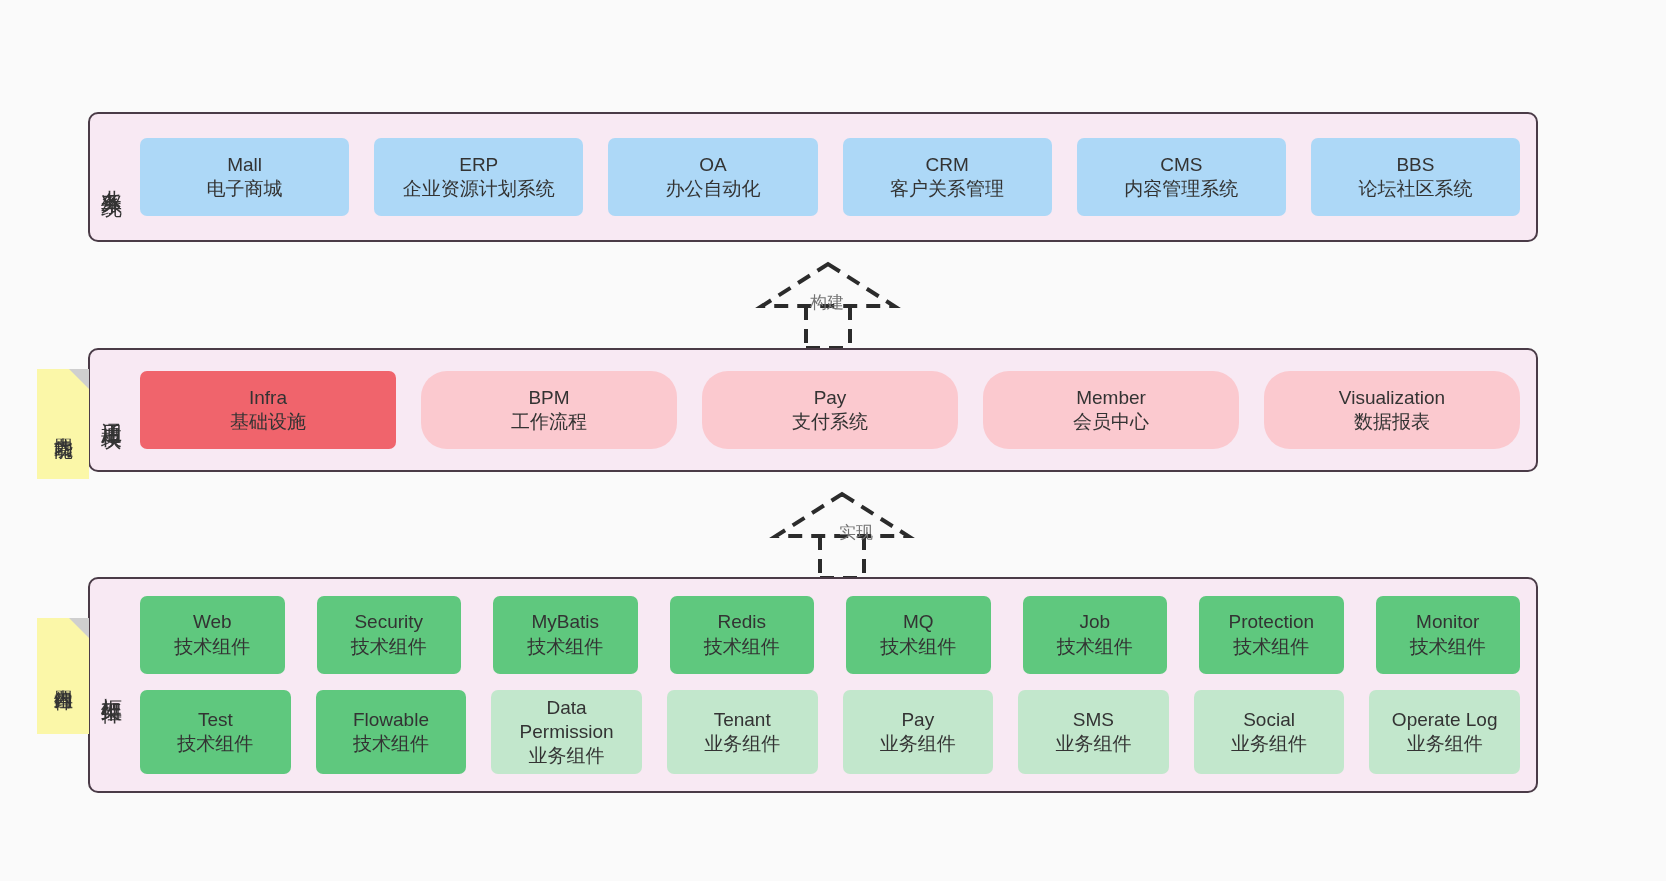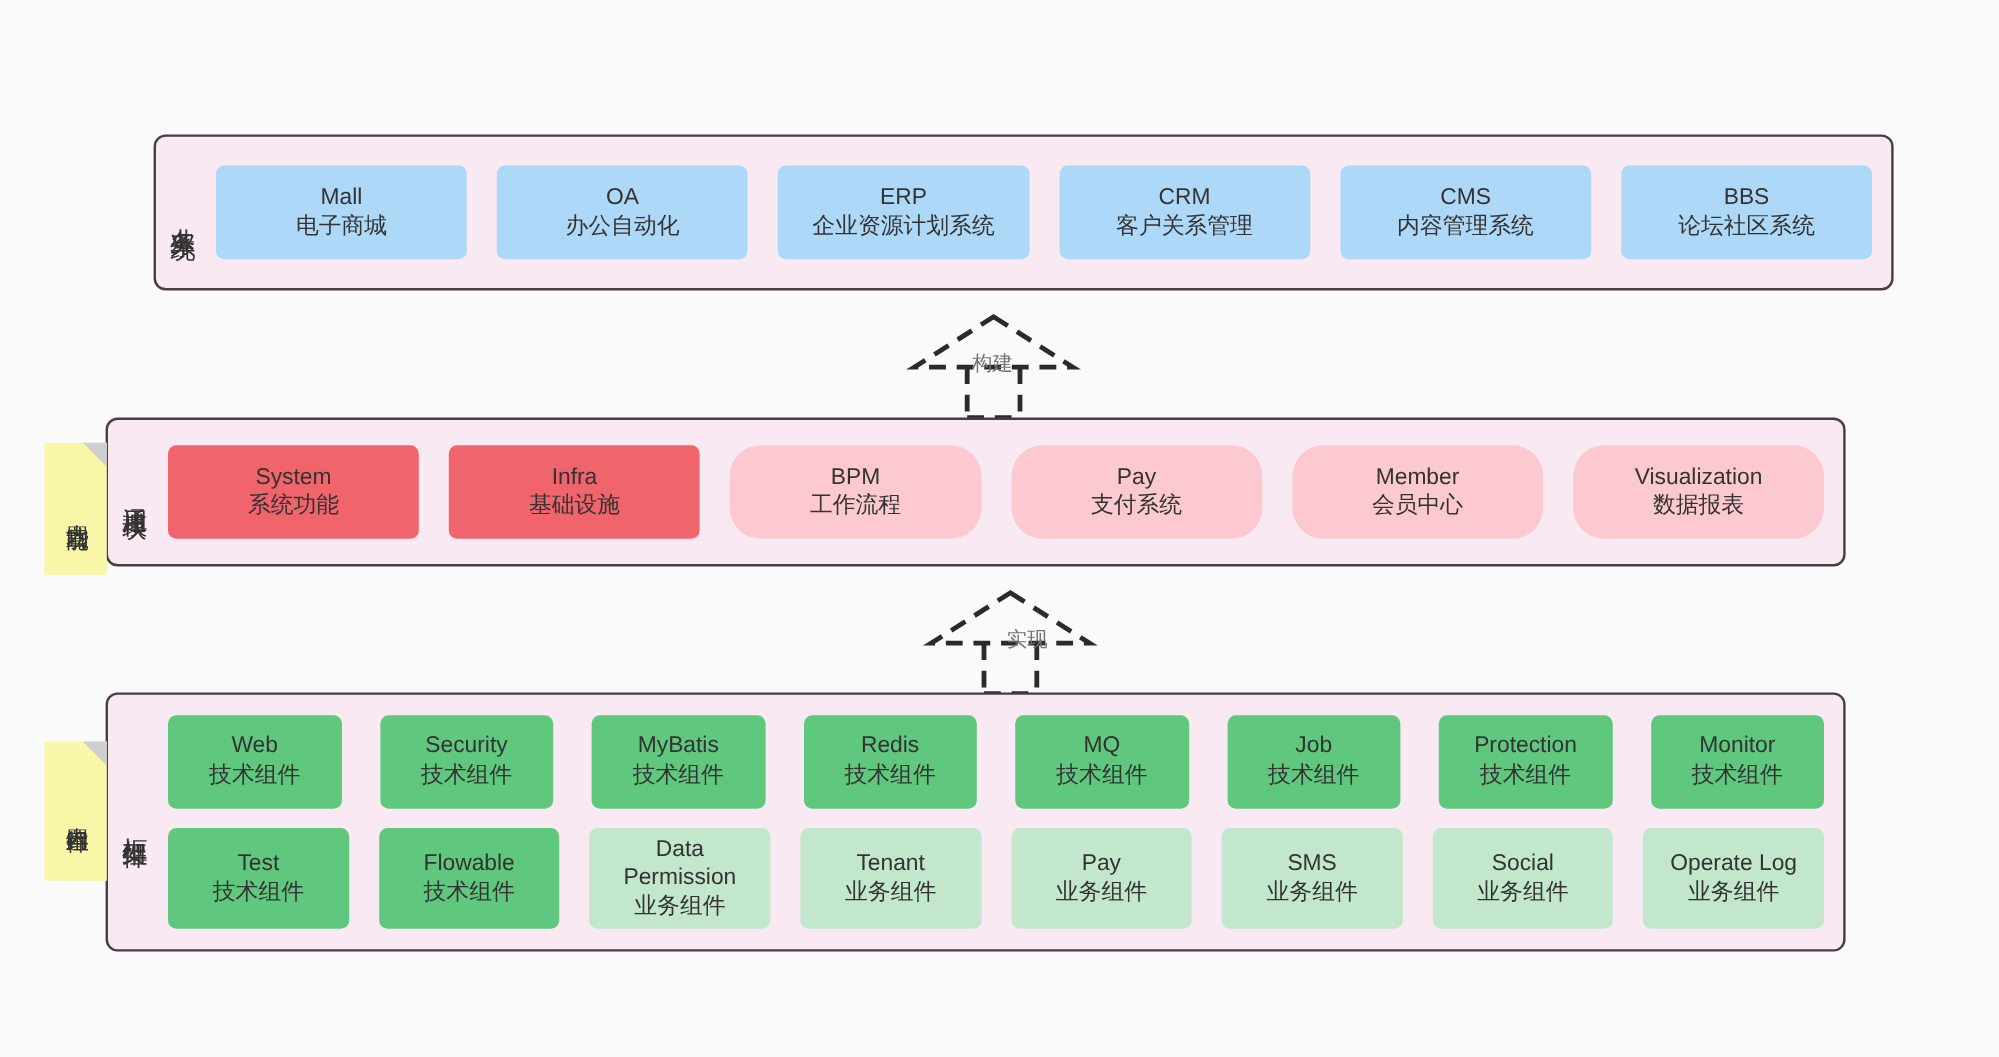--- a/index.html
+++ b/index.html
@@ -112,35 +112,35 @@
     background:transparent;
     white-space:nowrap;
     line-height:1;
   }
 </style>
 </head>
 <body>
 
 <div class="canvas">
 
-  <div class="layer" style="left:88px;top:112px;width:1450px;height:130px;margin-left:40px;">
+  <div class="layer" style="left:88px;top:112px;width:1450px;height:130px;">
     <div class="layer-label">业务系统</div>
     <div class="layer-body">
       <div class="row">
         <div class="cell c-blue">
           <span class="t1">Mall</span>
           <span class="t2">电子商城</span>
         </div>
         <div class="cell c-blue">
+          <span class="t1">ERP</span>
+          <span class="t2">企业资源计划系统</span>
+        </div>
+        <div class="cell c-blue">
           <span class="t1">OA</span>
           <span class="t2">办公自动化</span>
-        </div>
-        <div class="cell c-blue">
-          <span class="t1">ERP</span>
-          <span class="t2">企业资源计划系统</span>
         </div>
         <div class="cell c-blue">
           <span class="t1">CRM</span>
           <span class="t2">客户关系管理</span>
         </div>
         <div class="cell c-blue">
           <span class="t1">CMS</span>
           <span class="t2">内容管理系统</span>
         </div>
         <div class="cell c-blue">
@@ -163,24 +163,20 @@
 
   <div class="note" style="left:37px;top:369px;height:110px;">
     <span class="fold"></span>
     <span>内置功能</span>
   </div>
 
   <div class="layer" style="left:88px;top:348px;width:1450px;height:124px;">
     <div class="layer-label">通用模块</div>
     <div class="layer-body">
       <div class="row">
-        <div class="cell c-red">
-          <span class="t1">System</span>
-          <span class="t2">系统功能</span>
-        </div>
         <div class="cell c-red">
           <span class="t1">Infra</span>
           <span class="t2">基础设施</span>
         </div>
         <div class="cell c-pink">
           <span class="t1">BPM</span>
           <span class="t2">工作流程</span>
         </div>
         <div class="cell c-pink">
           <span class="t1">Pay</span>

